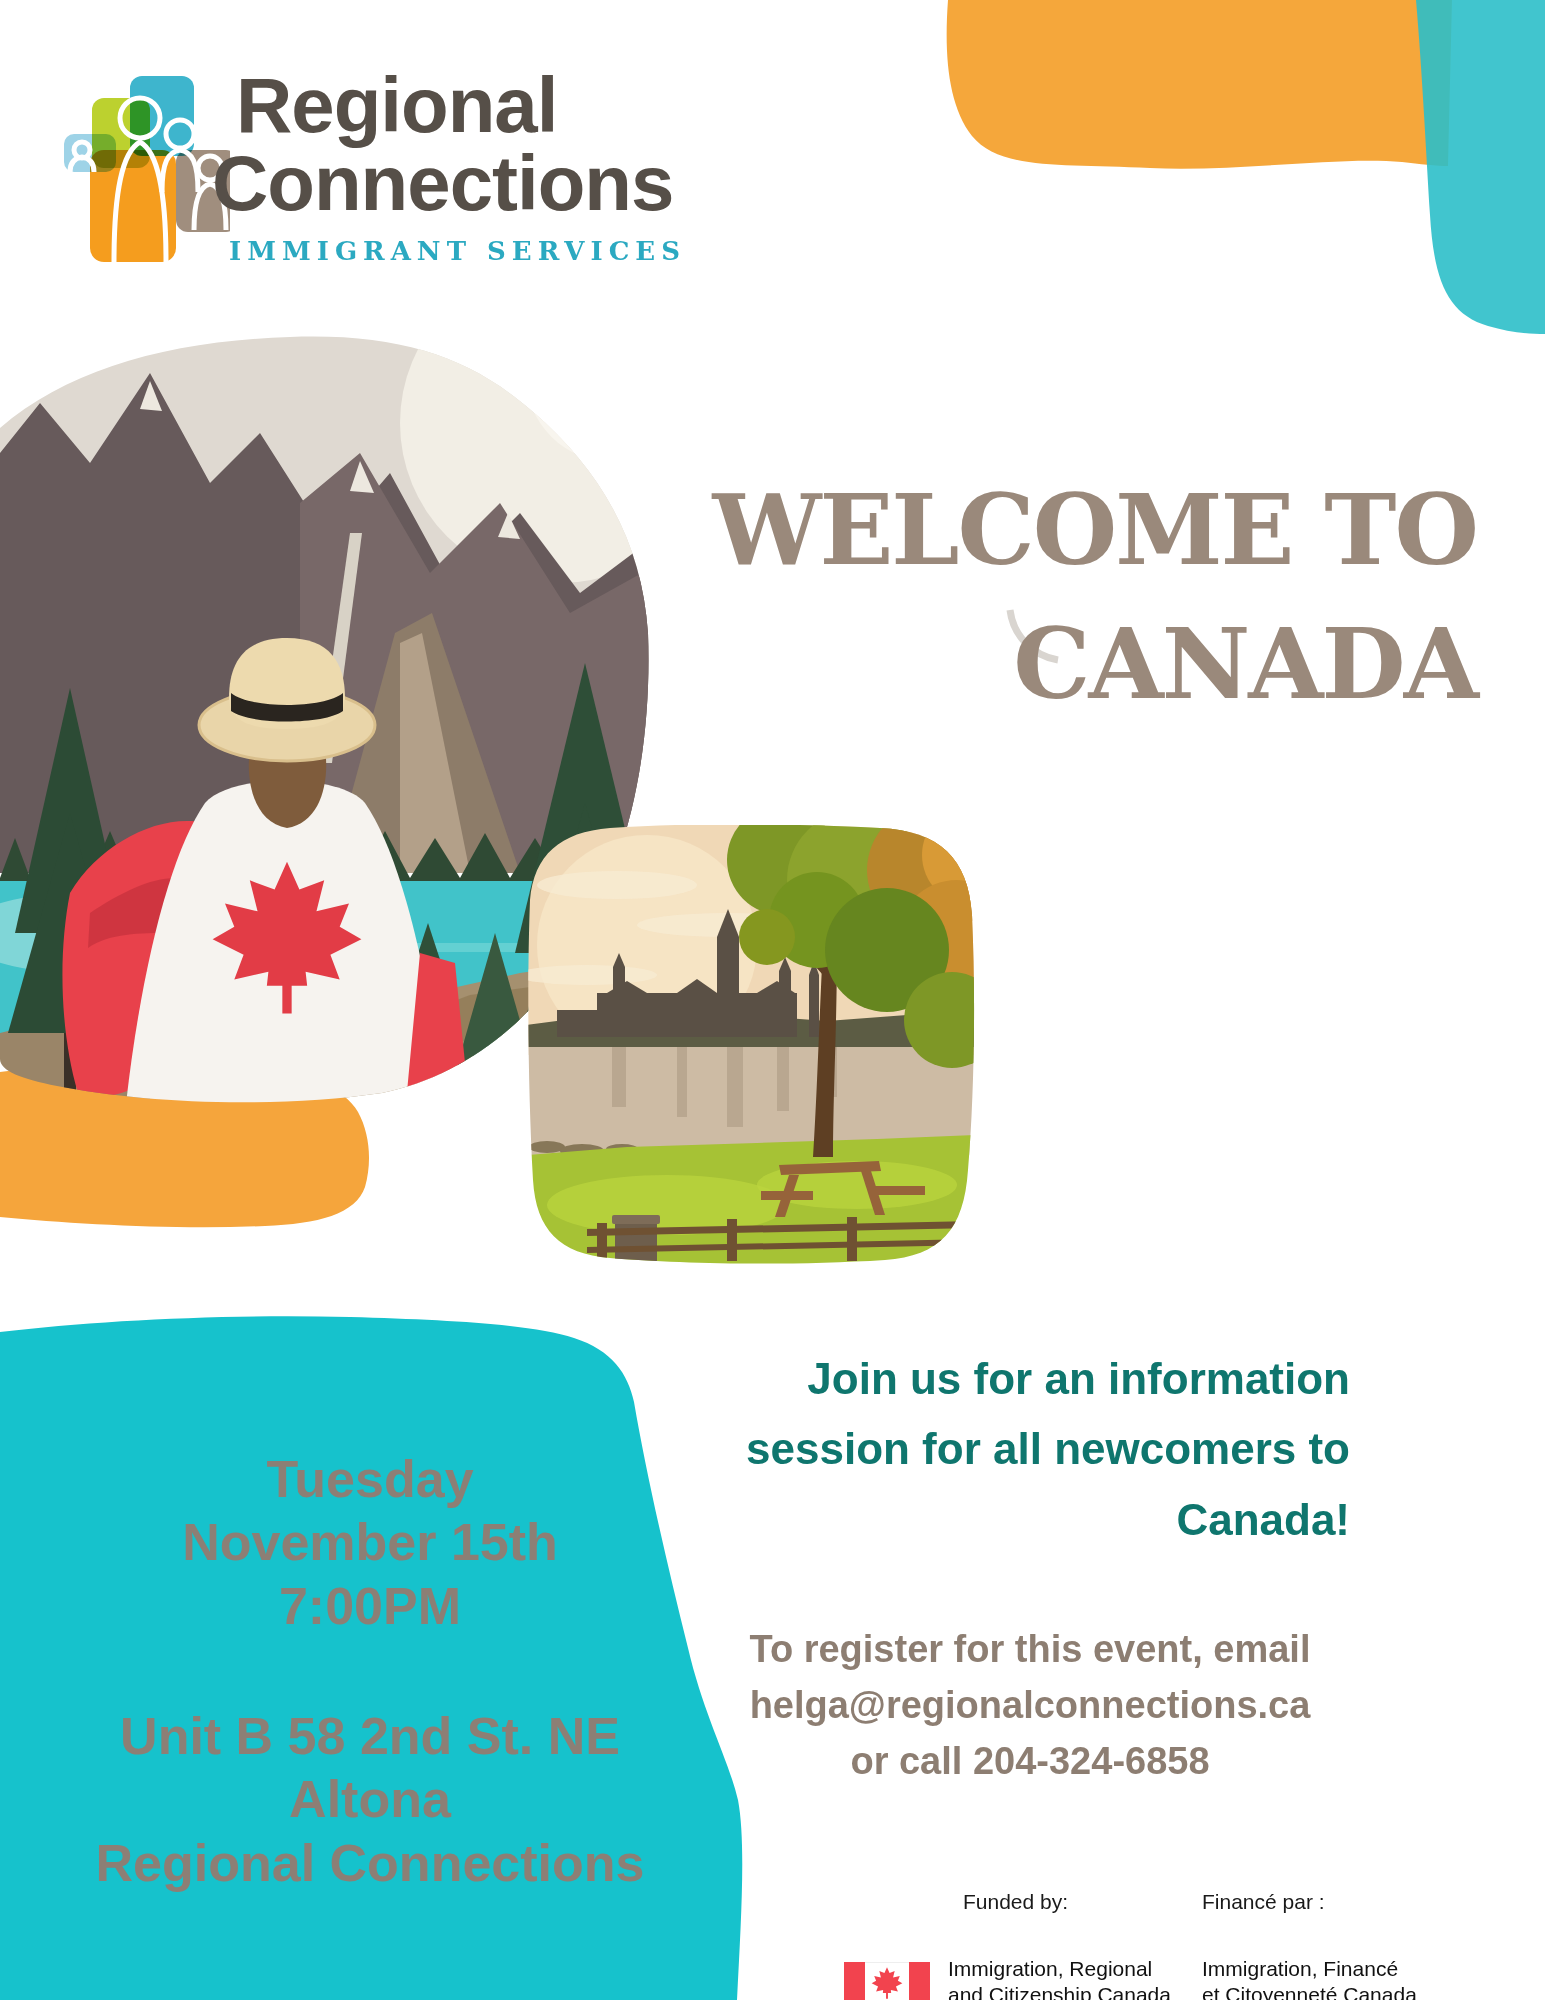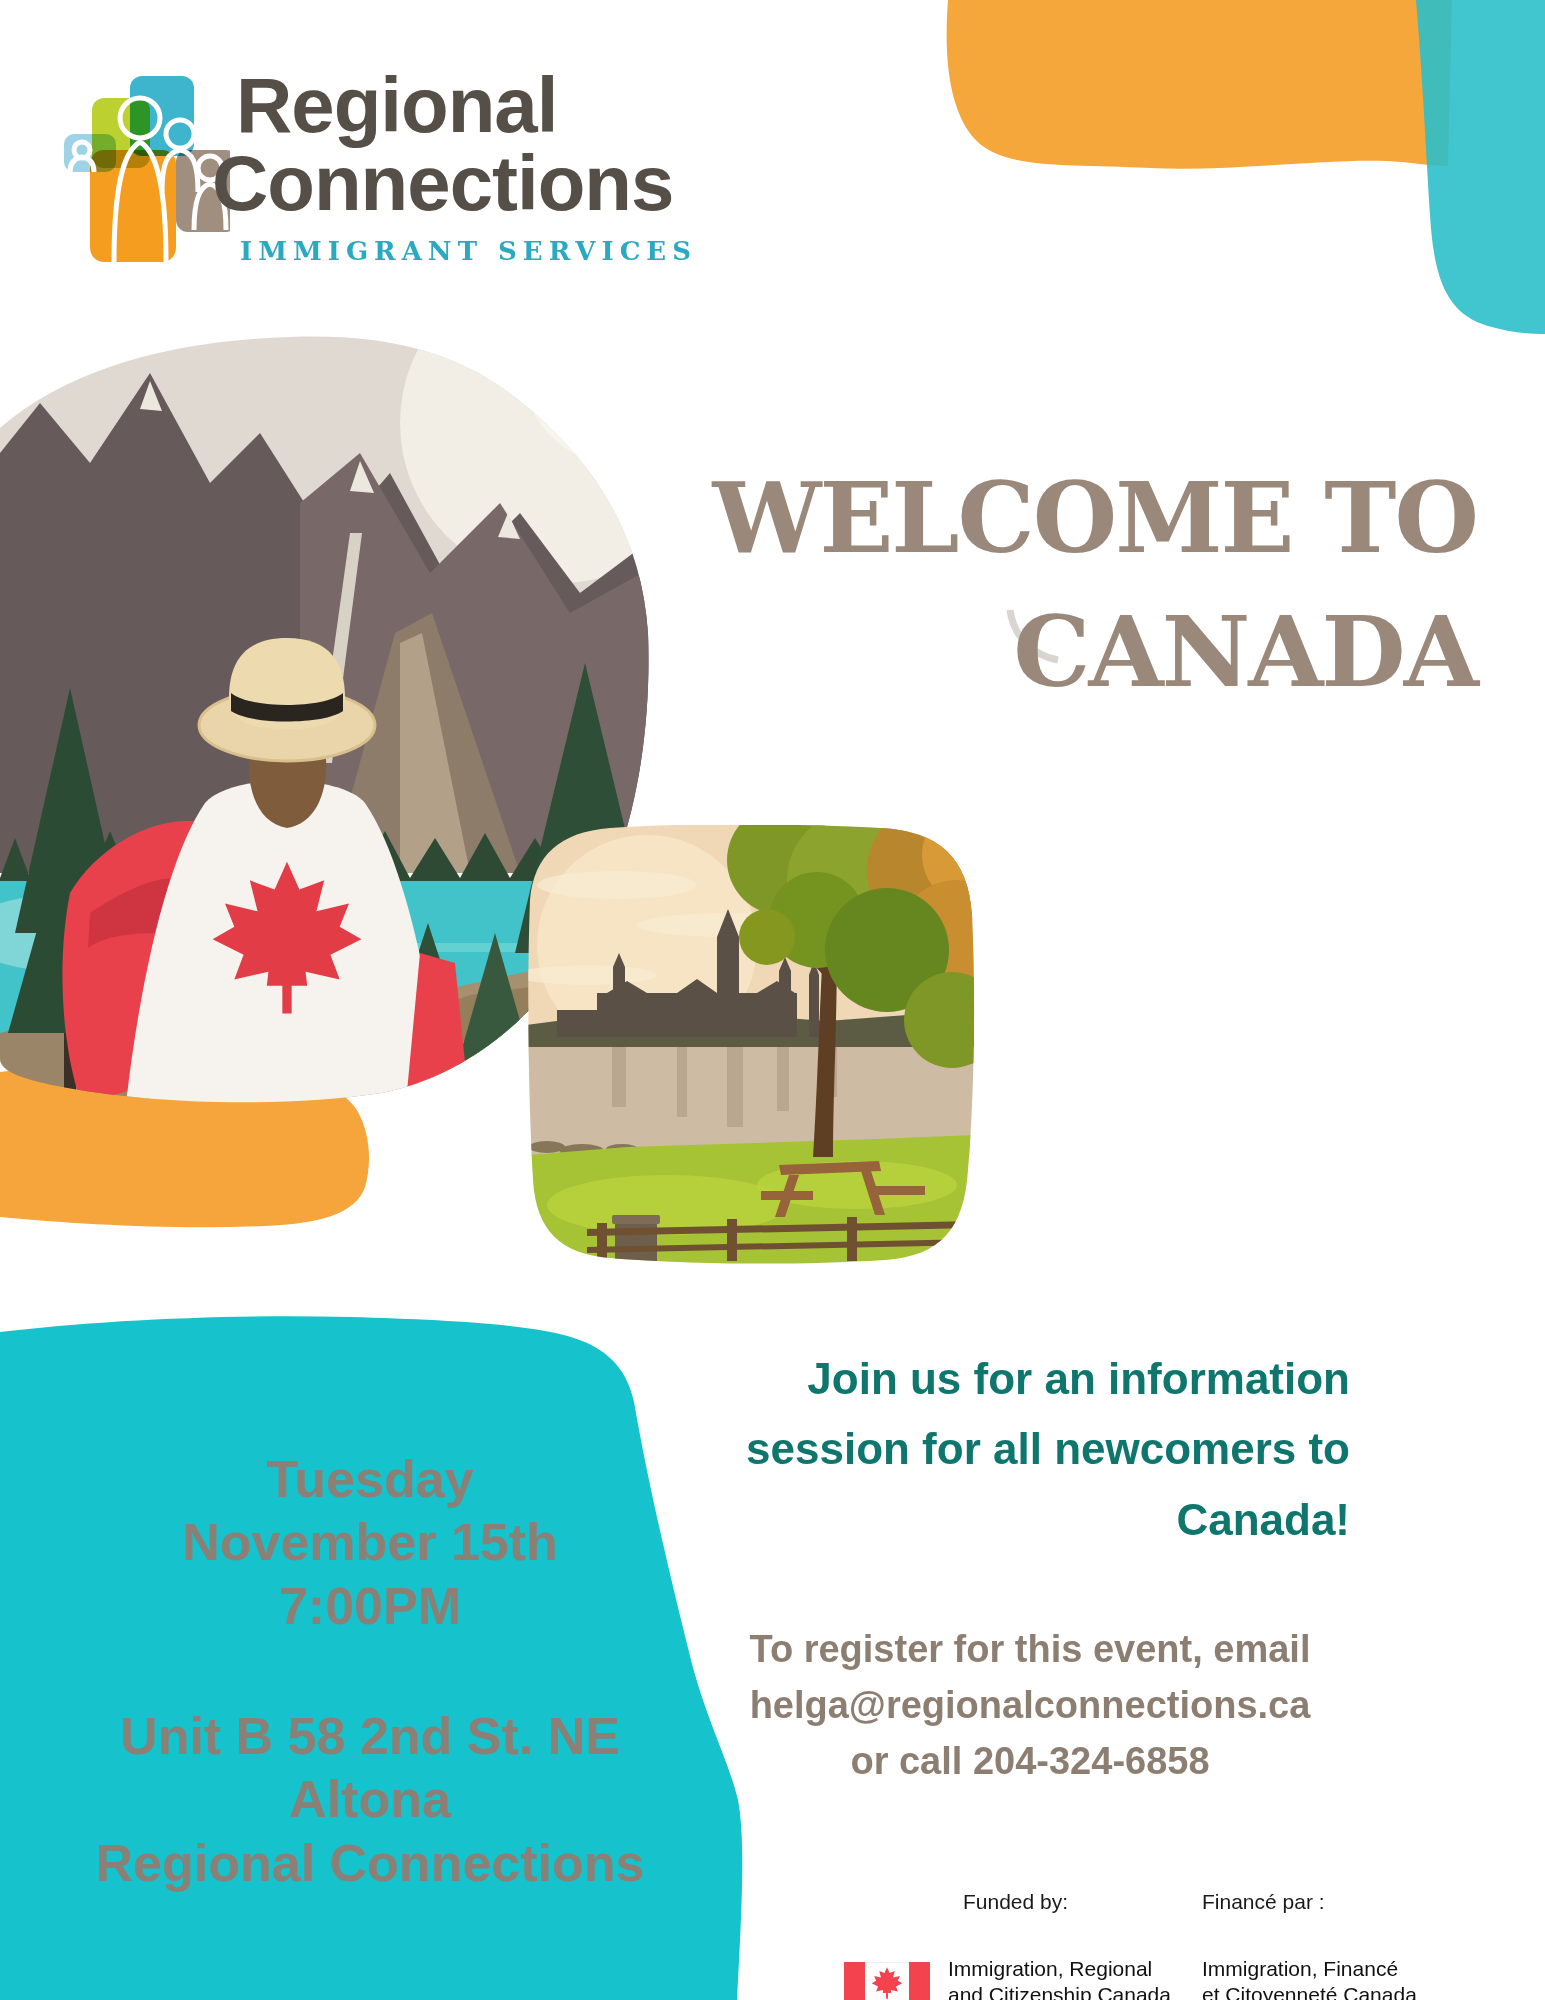--- a/index.html
+++ b/index.html
@@ -4,25 +4,25 @@
 <style>
   html,body{margin:0;padding:0;background:#ffffff;}
   .page{position:relative;width:1545px;height:2000px;background:#ffffff;overflow:hidden;
         font-family:"Liberation Sans",sans-serif;}
   .abs{position:absolute;}
 
   
   .logo-word{position:absolute;left:212px;top:66px;color:#564F48;font-weight:bold;line-height:1;}
   .logo-word .l1{font-size:78px;margin-left:24px;letter-spacing:-1px;}
   .logo-word .l2{font-size:78px;letter-spacing:-1px;}
-  .logo-tagline{position:absolute;left:240px;top:236px;font-family:"DejaVu Serif",serif;
+  .logo-tagline{position:absolute;left:229px;top:236px;font-family:"DejaVu Serif",serif;
         font-weight:bold;font-size:26px;letter-spacing:6px;color:#2BA9C1;}
 
   
-  .heading{position:absolute;right:68px;top:452px;text-align:right;
+  .heading{position:absolute;right:68px;top:464px;text-align:right;
         font-family:"DejaVu Serif",serif;font-weight:bold;color:#9A897B;
         font-size:97px;line-height:1.38;letter-spacing:-2px;}
 
   
   .event-block{position:absolute;left:60px;width:620px;text-align:center;
         color:#8C7F75;font-weight:bold;font-size:52px;line-height:1.22;}
   .event-datetime{top:1448px;}
   .event-location{top:1705px;}
 
   

